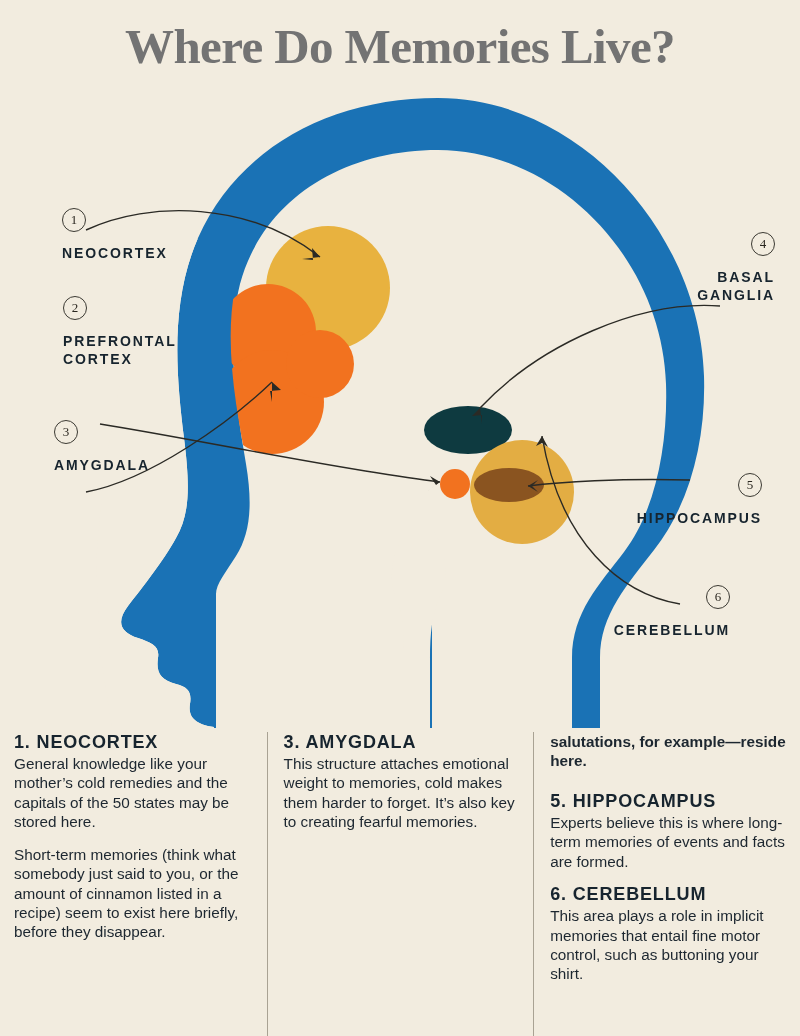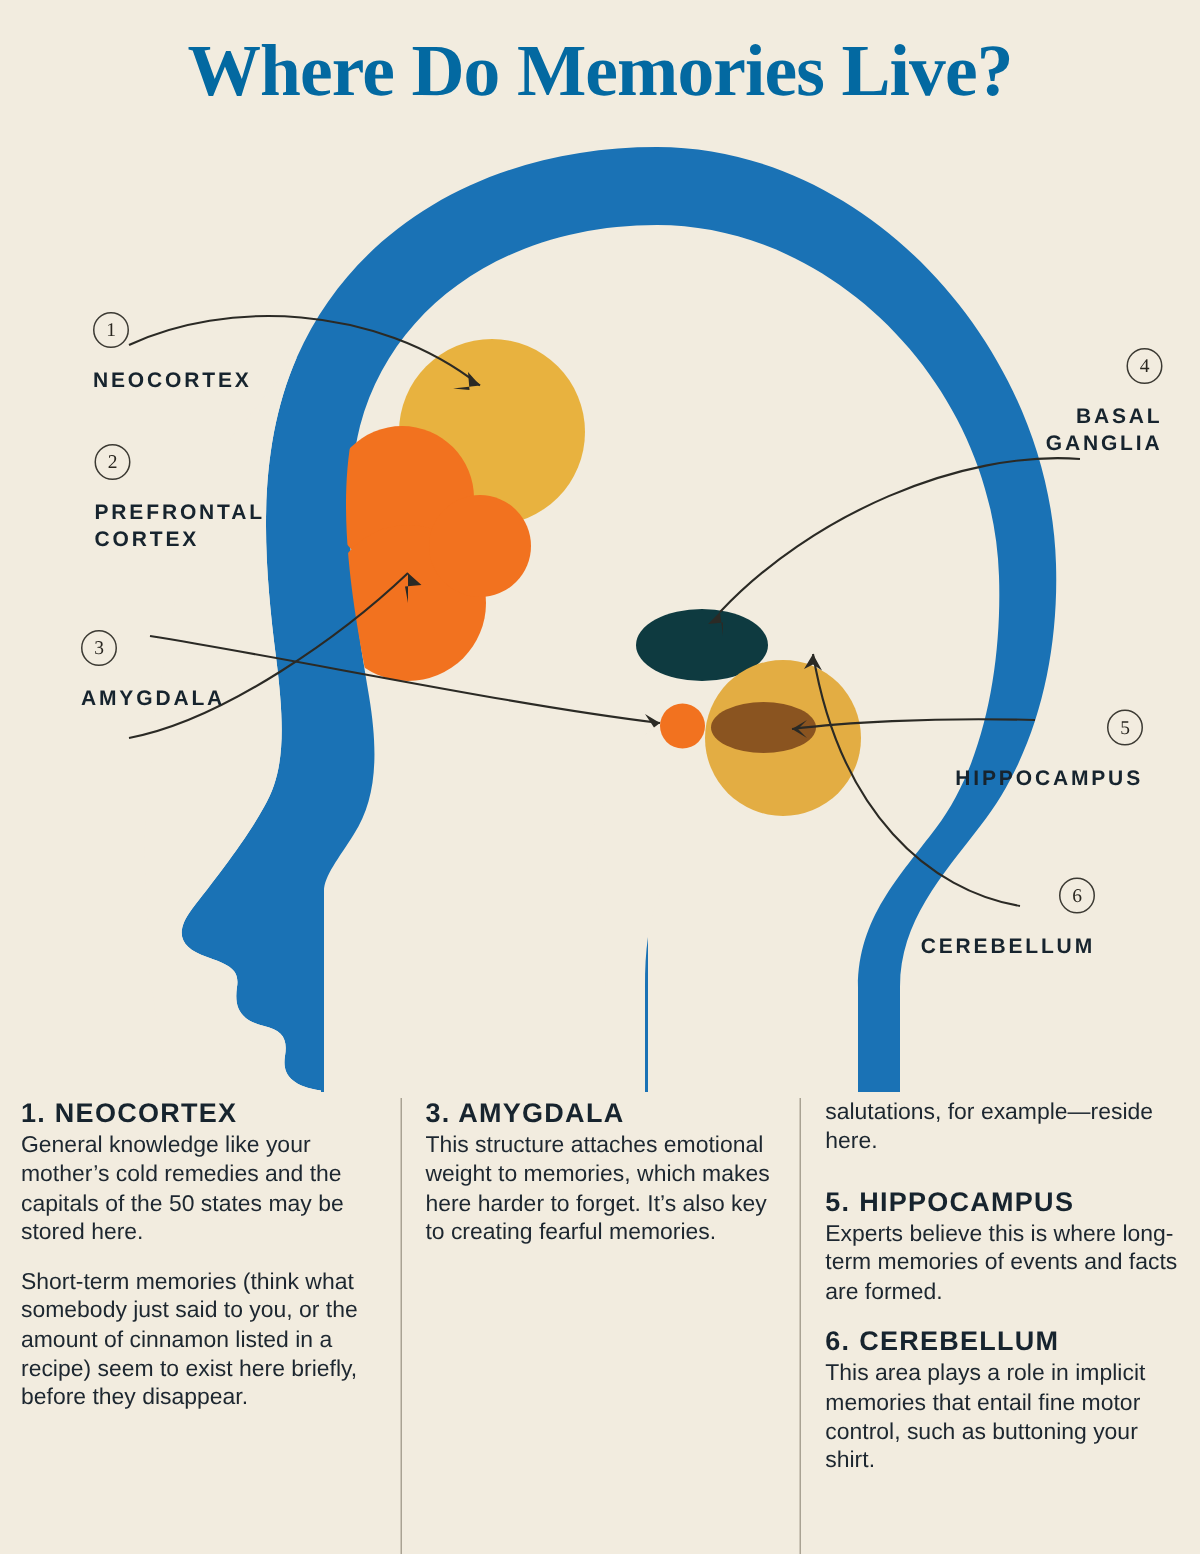--- a/index.html
+++ b/index.html
@@ -14,21 +14,21 @@
   #poster{position:relative;width:800px;height:1036px;}
 
   
   .title{
     position:absolute;left:0;top:18px;width:800px;
     text-align:center;
     font-family:"Liberation Serif", serif;
     font-weight:bold;
     font-size:49px;
     letter-spacing:-0.6px;
-    color:#0369a1;
+    color:#737373;
     margin:0;
   }
 
   
   #illus{position:absolute;left:0;top:92px;width:800px;height:636px;}
 
   
   .callout{position:absolute;}
   .num{
     width:22px;height:22px;border-radius:50%;
@@ -72,21 +72,21 @@
     margin:0 0 1px 0;
     font-size:18px;font-weight:bold;letter-spacing:0.85px;
     color:#17242e;
   }
   .entry p{
     margin:0;
     font-size:15.3px;line-height:1.27;
     color:#1d2730;
   }
   .cont p{margin:0;font-size:15.3px;line-height:1.27;color:#1d2730;}
-  .cont{margin-bottom:20px;}
+  .cont{margin-bottom:20px;font-weight:bold;}
   #col1{padding-left:14px;}
   #col3{padding-right:10px;}
 </style>
 </head>
 <body>
 
 <div id="poster">
 
   <h1 class="title">Where Do Memories Live?</h1>
 
@@ -228,21 +228,21 @@
         <p>General knowledge like your mother’s cold remedies and the capitals of the 50 states may be stored here.</p>
       </div>
       <div class="entry">
         <p>Short-term memories (think what somebody just said to you, or the amount of cinnamon listed in a recipe) seem to exist here briefly, before they disappear.</p>
       </div>
     </div>
 
     <div class="col" id="col2">
       <div class="entry">
         <h3>3. AMYGDALA</h3>
-        <p>This structure attaches emotional weight to memories, which makes here harder to forget. It’s also key to creating fearful memories.</p>
+        <p>This structure attaches emotional weight to memories, cold makes them harder to forget. It’s also key to creating fearful memories.</p>
       </div>
       <div class="entry">
       </div>
     </div>
 
     <div class="col" id="col3">
       <div class="cont">
         <p>salutations, for example—reside here.</p>
       </div>
       <div class="entry">

